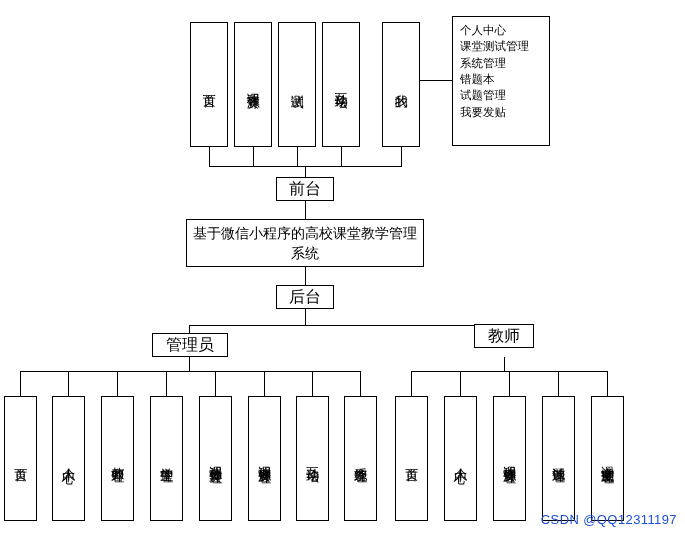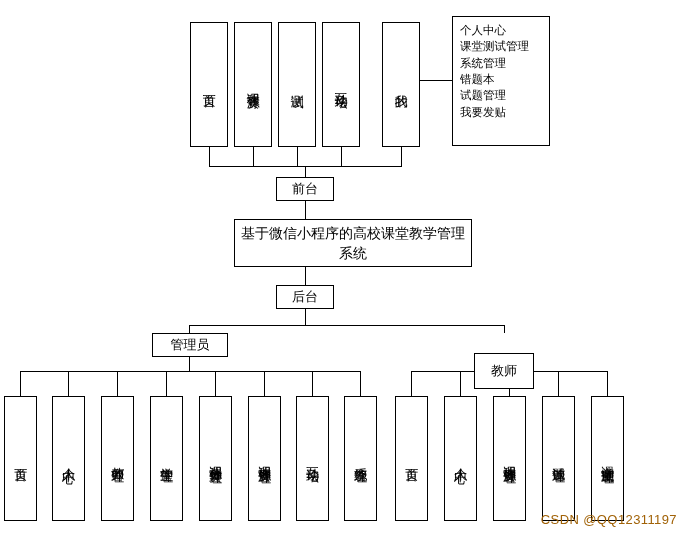--- a/index.html
+++ b/index.html
@@ -32,29 +32,28 @@
   
   .vnode {
     writing-mode: vertical-rl;
     text-orientation: upright;
     letter-spacing: 1px;
     line-height: 1.05;
     font-size: 13px;
     padding: 4px 1px;
   }
   .hnode {
-    font-size: 13px;
+    font-size: 16px;
     line-height: 1.25;
     padding: 0 4px;
   }
   .center-node {
     font-size: 14px;
     line-height: 1.45;
     padding: 4px 6px;
-    margin-left: 48px;
   }
   .list-node {
     display: block;
     font-size: 11.5px;
     line-height: 1.42;
     text-align: left;
     padding: 5px 7px;
     white-space: nowrap;
   }
   .line {
@@ -62,21 +61,21 @@
     background: #000000;
     z-index: 1;
   }
   .hline { height: 1px; }
   .vline { width: 1px; }
   .watermark {
     position: absolute;
     right: 8px;
     bottom: 6px;
     font-size: 13px;
-    color: #a16207;
+    color: #1d4ed8;
     letter-spacing: 0.4px;
     z-index: 5;
     font-family: "Liberation Sans", sans-serif;
   }
 </style>
 </head>
 <body>
 
 <div id="canvas">
 
@@ -119,21 +118,21 @@
 
   <div class="line vline" style="left:305px; top:309px; height:16px;"></div>
 
   <div class="line hline" style="left:189px; top:325px; width:316px;"></div>
 
   <div class="line vline" style="left:189px; top:325px; height:8px;"></div>
   <div class="line vline" style="left:504px; top:325px; height:8px;"></div>
 
   <div class="node hnode" style="left:152px; top:333px; width:76px; height:24px;">管理员</div>
 
-  <div class="node hnode" style="left:474px; top:353px; width:60px; height:36px;">教师</div>
+  <div class="node hnode" style="left:474px; top:324px; width:60px; height:24px;">教师</div>
 
   <div class="line vline" style="left:189px; top:357px; height:14px;"></div>
   <div class="line hline" style="left:20px; top:371px; width:340px;"></div>
 
   <div class="line vline" style="left:20px;  top:371px; height:25px;"></div>
   <div class="line vline" style="left:68px;  top:371px; height:25px;"></div>
   <div class="line vline" style="left:117px; top:371px; height:25px;"></div>
   <div class="line vline" style="left:166px; top:371px; height:25px;"></div>
   <div class="line vline" style="left:215px; top:371px; height:25px;"></div>
   <div class="line vline" style="left:264px; top:371px; height:25px;"></div>

